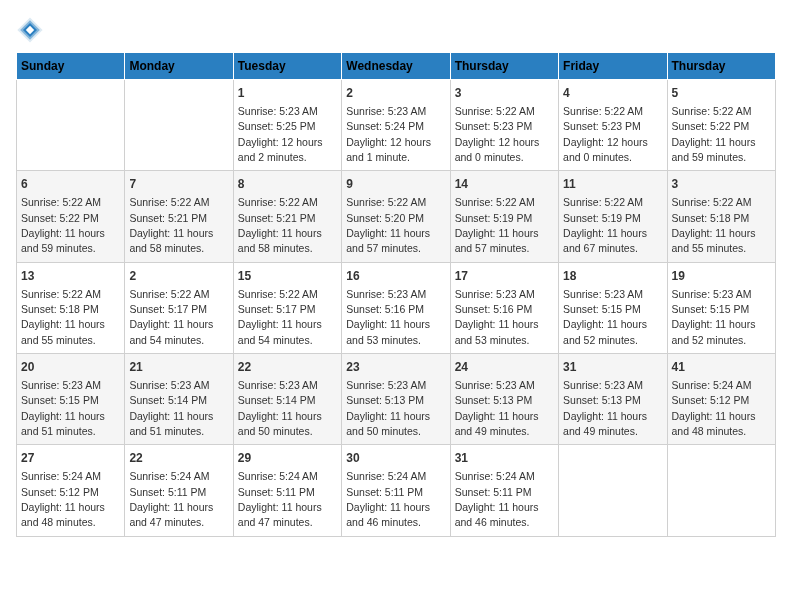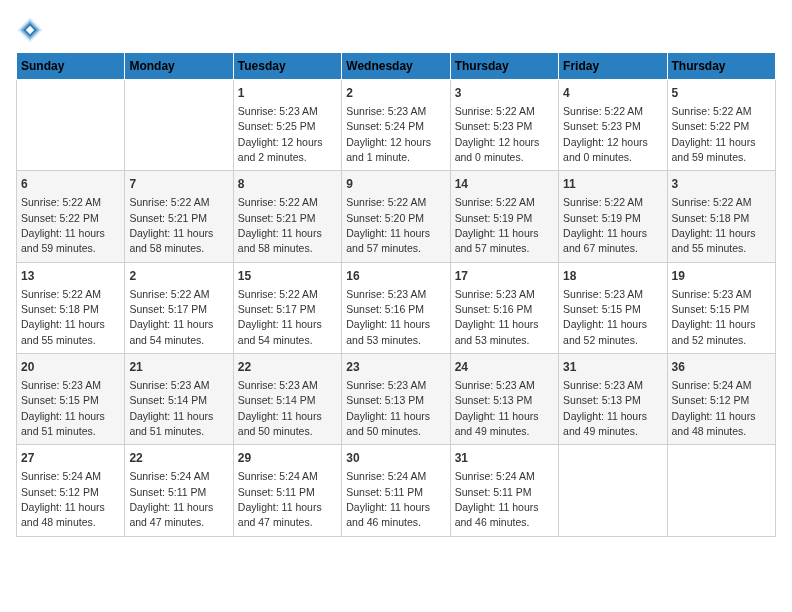--- a/index.html
+++ b/index.html
@@ -150,21 +150,21 @@
         <td><span class="day-number">18</span><span class="cell-text">Sunrise: 5:23 AM</span><br><span class="cell-text">Sunset: 5:15 PM</span><br><span class="cell-text">Daylight: 11 hours</span><br><span class="cell-text">and 52 minutes.</span></td>
         <td><span class="day-number">19</span><span class="cell-text">Sunrise: 5:23 AM</span><br><span class="cell-text">Sunset: 5:15 PM</span><br><span class="cell-text">Daylight: 11 hours</span><br><span class="cell-text">and 52 minutes.</span></td>
       </tr>
       <tr>
         <td><span class="day-number">20</span><span class="cell-text">Sunrise: 5:23 AM</span><br><span class="cell-text">Sunset: 5:15 PM</span><br><span class="cell-text">Daylight: 11 hours</span><br><span class="cell-text">and 51 minutes.</span></td>
         <td><span class="day-number">21</span><span class="cell-text">Sunrise: 5:23 AM</span><br><span class="cell-text">Sunset: 5:14 PM</span><br><span class="cell-text">Daylight: 11 hours</span><br><span class="cell-text">and 51 minutes.</span></td>
         <td><span class="day-number">22</span><span class="cell-text">Sunrise: 5:23 AM</span><br><span class="cell-text">Sunset: 5:14 PM</span><br><span class="cell-text">Daylight: 11 hours</span><br><span class="cell-text">and 50 minutes.</span></td>
         <td><span class="day-number">23</span><span class="cell-text">Sunrise: 5:23 AM</span><br><span class="cell-text">Sunset: 5:13 PM</span><br><span class="cell-text">Daylight: 11 hours</span><br><span class="cell-text">and 50 minutes.</span></td>
         <td><span class="day-number">24</span><span class="cell-text">Sunrise: 5:23 AM</span><br><span class="cell-text">Sunset: 5:13 PM</span><br><span class="cell-text">Daylight: 11 hours</span><br><span class="cell-text">and 49 minutes.</span></td>
         <td><span class="day-number">31</span><span class="cell-text">Sunrise: 5:23 AM</span><br><span class="cell-text">Sunset: 5:13 PM</span><br><span class="cell-text">Daylight: 11 hours</span><br><span class="cell-text">and 49 minutes.</span></td>
-        <td><span class="day-number">36</span><span class="cell-text">Sunrise: 5:24 AM</span><br><span class="cell-text">Sunset: 5:12 PM</span><br><span class="cell-text">Daylight: 11 hours</span><br><span class="cell-text">and 48 minutes.</span></td>
+        <td><span class="day-number">41</span><span class="cell-text">Sunrise: 5:24 AM</span><br><span class="cell-text">Sunset: 5:12 PM</span><br><span class="cell-text">Daylight: 11 hours</span><br><span class="cell-text">and 48 minutes.</span></td>
       </tr>
       <tr>
         <td><span class="day-number">27</span><span class="cell-text">Sunrise: 5:24 AM</span><br><span class="cell-text">Sunset: 5:12 PM</span><br><span class="cell-text">Daylight: 11 hours</span><br><span class="cell-text">and 48 minutes.</span></td>
         <td><span class="day-number">22</span><span class="cell-text">Sunrise: 5:24 AM</span><br><span class="cell-text">Sunset: 5:11 PM</span><br><span class="cell-text">Daylight: 11 hours</span><br><span class="cell-text">and 47 minutes.</span></td>
         <td><span class="day-number">29</span><span class="cell-text">Sunrise: 5:24 AM</span><br><span class="cell-text">Sunset: 5:11 PM</span><br><span class="cell-text">Daylight: 11 hours</span><br><span class="cell-text">and 47 minutes.</span></td>
         <td><span class="day-number">30</span><span class="cell-text">Sunrise: 5:24 AM</span><br><span class="cell-text">Sunset: 5:11 PM</span><br><span class="cell-text">Daylight: 11 hours</span><br><span class="cell-text">and 46 minutes.</span></td>
         <td><span class="day-number">31</span><span class="cell-text">Sunrise: 5:24 AM</span><br><span class="cell-text">Sunset: 5:11 PM</span><br><span class="cell-text">Daylight: 11 hours</span><br><span class="cell-text">and 46 minutes.</span></td>
         <td></td>
         <td></td>
       </tr>

